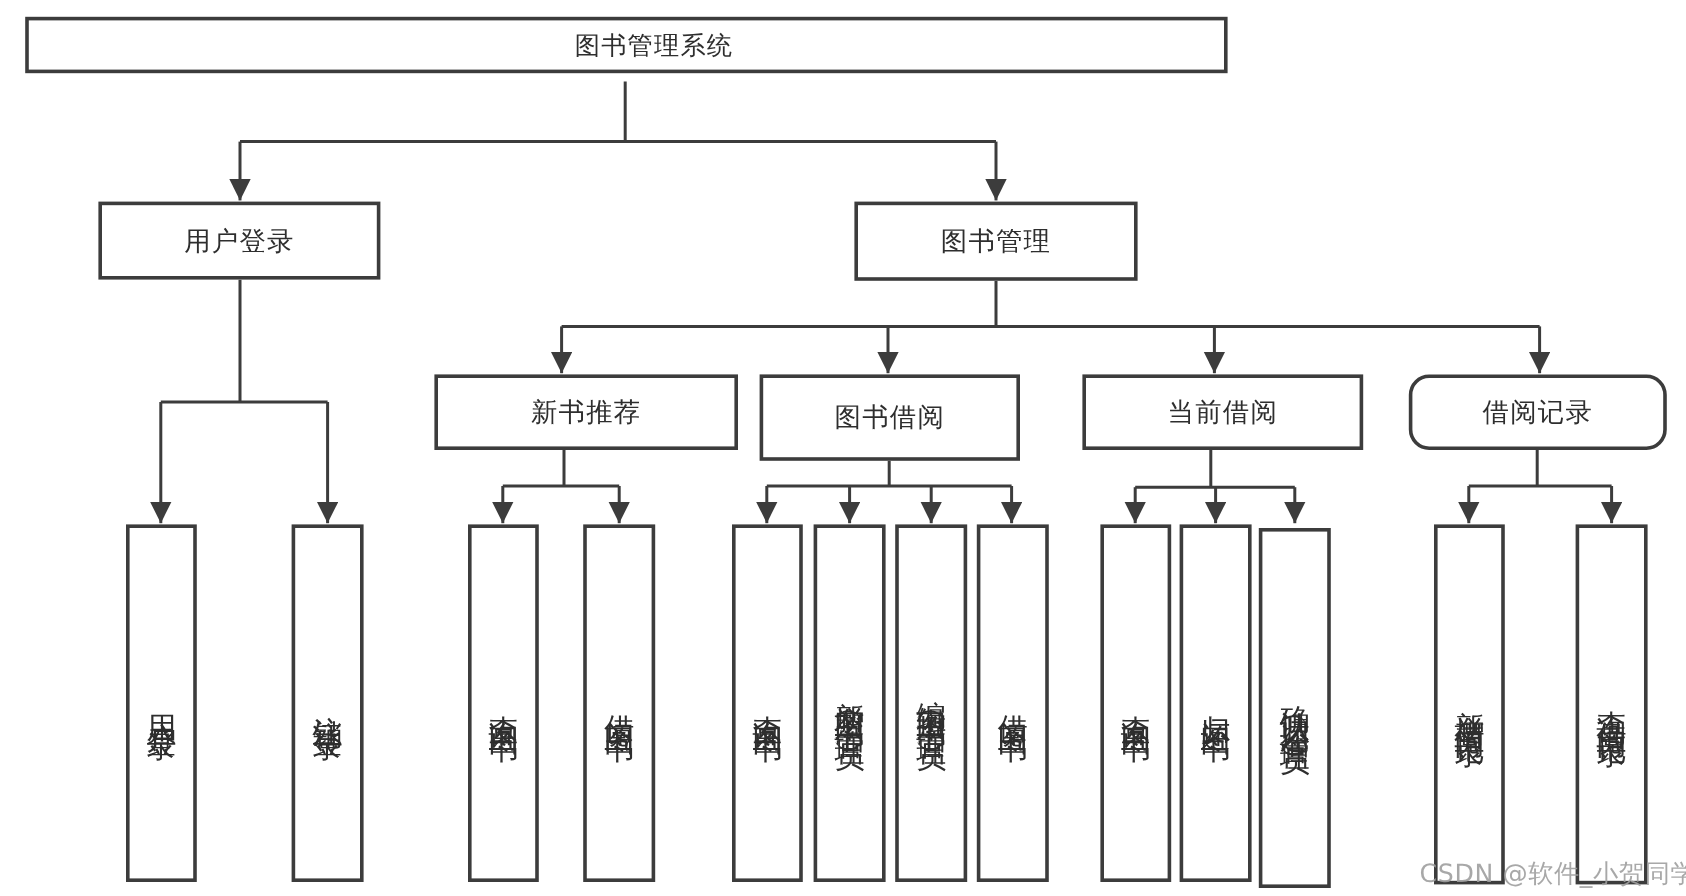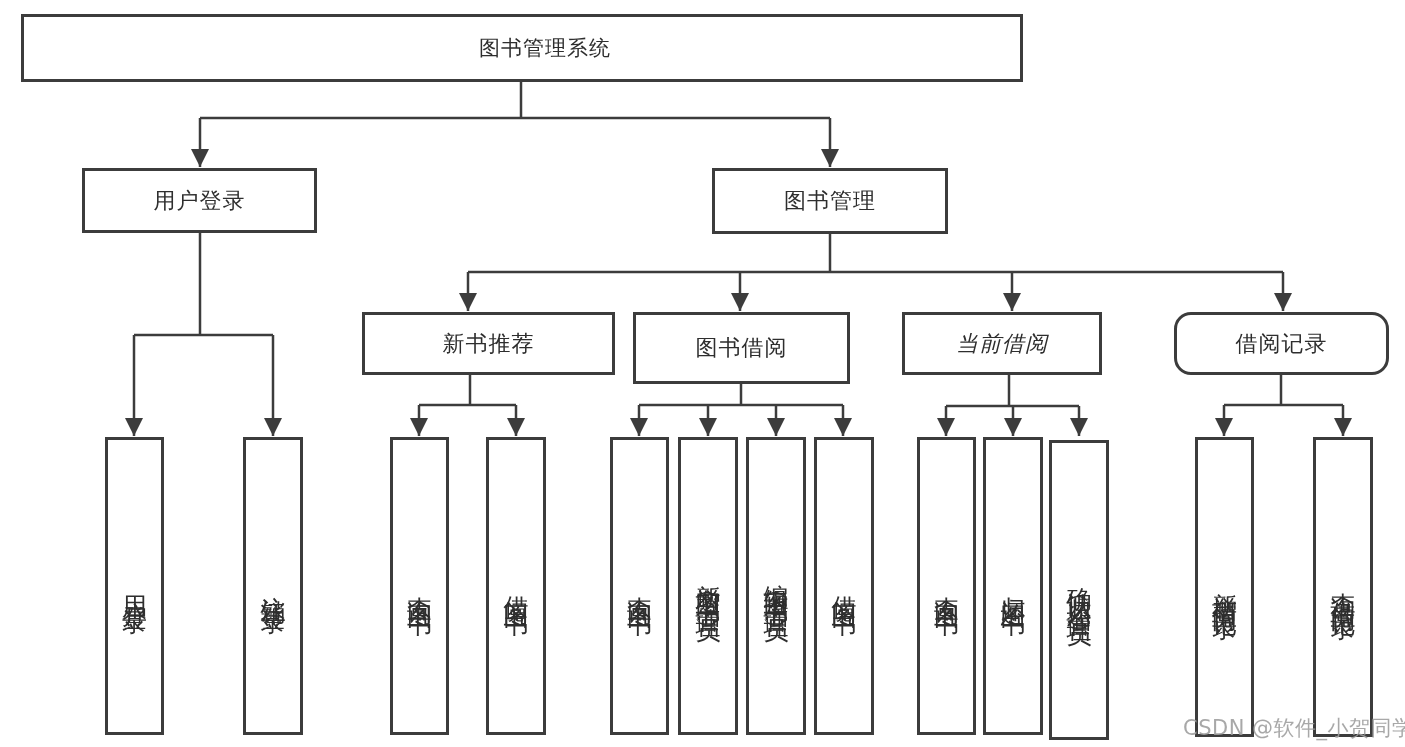--- a/index.html
+++ b/index.html
@@ -93,38 +93,38 @@
       <line x1="946" y1="406" x2="946" y2="436" marker-end="url(#arrow)"></line>
       <line x1="1013" y1="406" x2="1013" y2="436" marker-end="url(#arrow)"></line>
       <line x1="1079" y1="406" x2="1079" y2="436" marker-end="url(#arrow)"></line>
 
       <path d="M1281,375 V405 M1224,405 H1343"></path>
       <line x1="1224" y1="405" x2="1224" y2="436" marker-end="url(#arrow)"></line>
       <line x1="1343" y1="405" x2="1343" y2="436" marker-end="url(#arrow)"></line>
     </g>
   </svg>
 
-  <div class="node" style="left:21px; top:14px; width:1002px; height:68px;padding-left:46px;">
+  <div class="node" style="left:21px; top:14px; width:1002px; height:47px;padding-left:46px;">
     <span class="hlabel root-label">图书管理系统</span>
   </div>
 
   <div class="node" style="left:82px; top:168px; width:235px; height:65px;">
     <span class="hlabel">用户登录</span>
   </div>
   <div class="node" style="left:712px; top:168px; width:236px; height:66px;">
     <span class="hlabel">图书管理</span>
   </div>
 
   <div class="node" style="left:362px; top:312px; width:253px; height:63px;">
     <span class="hlabel">新书推荐</span>
   </div>
   <div class="node" style="left:633px; top:312px; width:217px; height:72px;">
     <span class="hlabel">图书借阅</span>
   </div>
-  <div class="node" style="left:902px; top:312px; width:200px; height:63px;font-style:italic;">
+  <div class="node" style="left:902px; top:312px; width:234px; height:63px;">
     <span class="hlabel">当前借阅</span>
   </div>
   <div class="node" style="left:1174px; top:312px; width:215px; height:63px;border-radius:17px;">
     <span class="hlabel">借阅记录</span>
   </div>
 
   <div class="node" style="left:105px; top:437px; width:59px; height:298px;">
     <span class="vlabel">用户登录</span>
   </div>
   <div class="node" style="left:243px; top:437px; width:60px; height:298px;">

